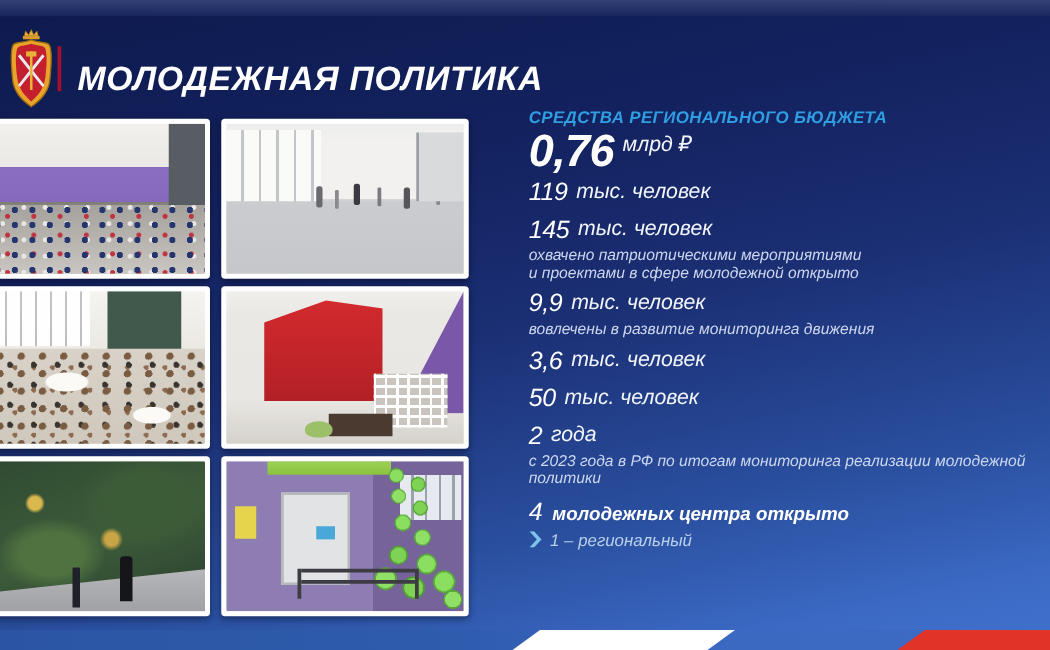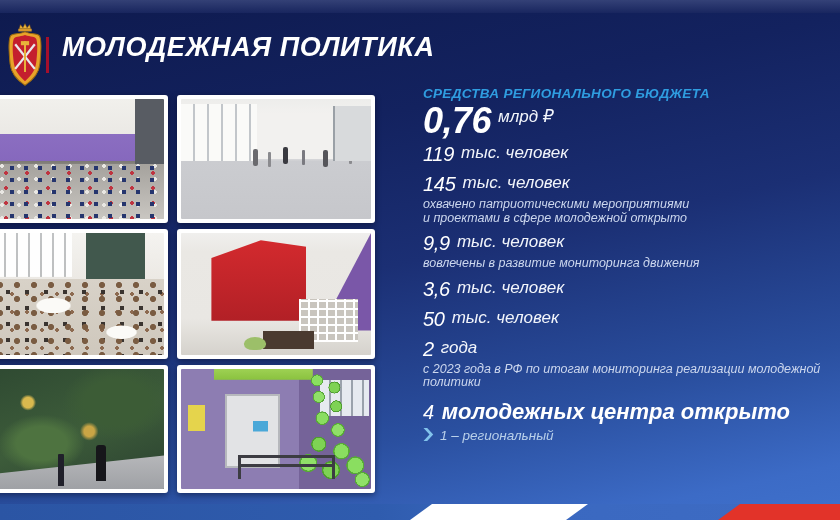--- a/index.html
+++ b/index.html
@@ -5,21 +5,21 @@
   html,body{margin:0;padding:0;}
   body{width:840px;height:520px;font-family:"Liberation Sans","DejaVu Sans",sans-serif;}
   .slide{position:relative;width:840px;height:520px;overflow:hidden;
     background:linear-gradient(168deg,#0e1a4e 0%,#13225f 28%,#1b2f74 50%,#2a4f9f 75%,#3c6bc6 92%,#3f71cc 100%);}
   .top-sheen{position:absolute;left:0;top:0;width:100%;height:13px;
     background:linear-gradient(180deg,#3a477c 0%,#1a2760 100%);opacity:.85;}
 
   
   .emblem{position:absolute;left:7px;top:22px;width:36px;height:66px;}
   .divider{position:absolute;left:46px;top:37px;width:3px;height:36px;background:#a50f2c;}
-  .title{position:absolute;left:62px;top:32px;font-size:27px;font-weight:bold;font-style:italic;
+  .title{position:absolute;left:62px;top:48px;font-size:27px;font-weight:bold;font-style:italic;
     color:#ffffff;letter-spacing:.6px;white-space:nowrap;}
 
   
   .photo-grid{position:absolute;left:-10px;top:95px;display:grid;
     grid-template-columns:178px 198px;grid-template-rows:128px 130px 128px;gap:6px 9px;}
   .photo{background:#ffffff;border-radius:3px;padding:4px;box-shadow:0 2px 6px rgba(0,0,20,.45);}
   .ph{position:relative;width:100%;height:100%;overflow:hidden;border-radius:1px;}
 
   
   .ph1{background:linear-gradient(180deg,#f1f0ec 0%,#ebe9e5 29%,#8b6ec1 29%,#8668bd 52%,#7d7a76 52%,#8a8882 55%,#bcb9b4 55%,#c6c3be 100%);}
@@ -109,21 +109,21 @@
   .stats-col{position:absolute;left:423px;top:86px;width:400px;font-style:italic;color:#ffffff;}
   .section-label{font-size:13.5px;font-weight:bold;color:#2f9de0;letter-spacing:.3px;margin-bottom:5px;}
   .stat{margin-top:7px;}
   .vrow{display:flex;align-items:flex-start;gap:7px;}
   .v-big{font-size:36px;line-height:30px;font-weight:bold;letter-spacing:-.5px;}
   .v{font-size:20px;line-height:23px;font-weight:normal;letter-spacing:-.3px;}
   .u{font-size:17px;color:#f2f5fb;}
   .desc{font-size:12.5px;line-height:13.5px;color:#ccd7ee;margin-top:2px;white-space:pre-line;}
   .centers{margin-top:9px;}
   .centers-row{display:flex;align-items:baseline;gap:8px;}
-  .centers-label{font-size:22px;font-weight:bold;color:#ffffff;}
+  .centers-label{font-size:15px;font-weight:bold;color:#ffffff;}
   .center-item{display:flex;align-items:center;gap:6px;margin-top:3px;font-size:13.5px;color:#b9d0ea;line-height:15px;}
   .chev{flex:0 0 auto;display:inline-block;}
 
   
   .footer-band{position:absolute;left:0;bottom:0;width:840px;height:16px;z-index:5;
     background:linear-gradient(90deg,#2b55a4 0%,#2f5cae 45%,#3a68c0 62%,#3e6cc4 100%);}
   .stripe-white{position:absolute;left:410px;top:0;width:178px;height:16px;background:#ffffff;
     clip-path:polygon(22px 0,178px 0,156px 16px,0 16px);}
   .stripe-red{position:absolute;left:718px;top:0;width:122px;height:16px;background:#e23329;
     clip-path:polygon(22px 0,122px 0,122px 16px,0 16px);}

